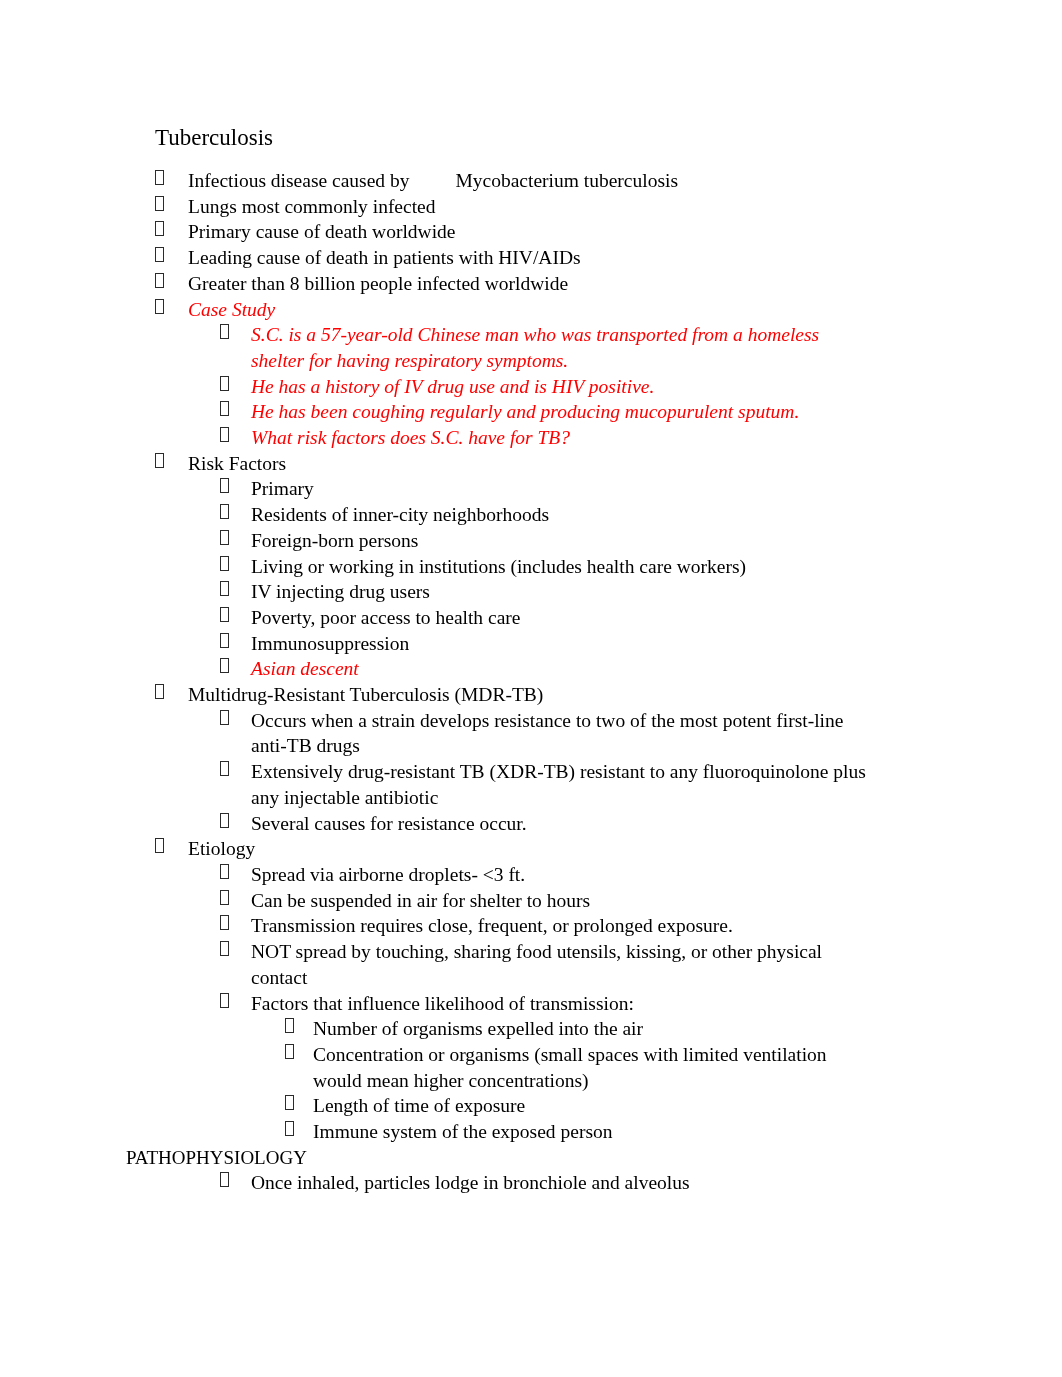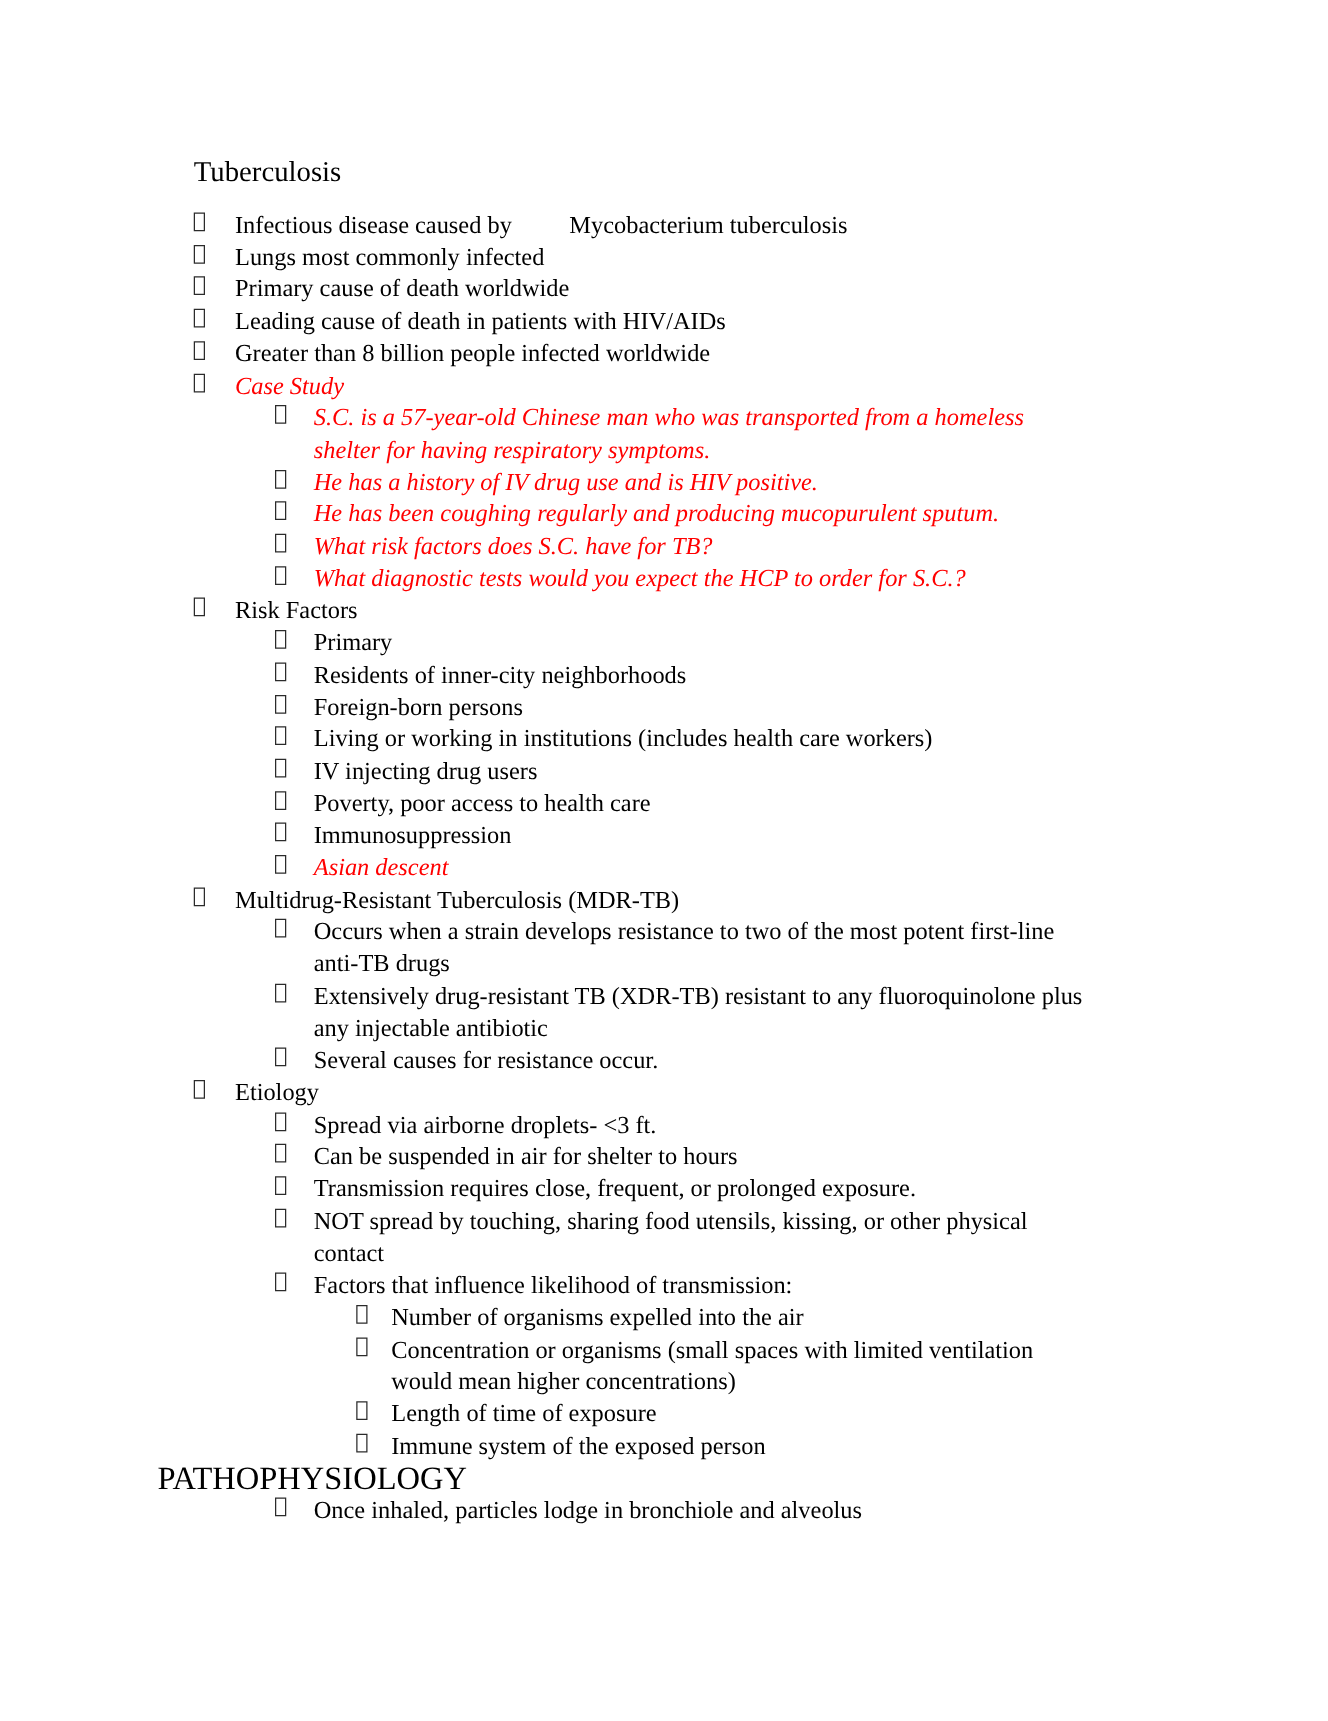--- a/index.html
+++ b/index.html
@@ -71,21 +71,21 @@
 
   
   .lvl3 { }
   .lvl3 > .bullet { left: 285px; }
   .lvl3 > .txt { margin-left: 313px; margin-right: 192px; }
 
   
   .plain {
     position: relative;
     display: block;
-    font-size: 26px;
+    font-size: 19px;
     line-height: 25.7px;
     font-family: Liberation Serif, serif;
   }
   .plain > .txt { margin-left: 126px; }
 
   .red { color: #ff0000; font-style: italic; }
   .gap-tab { display: inline-block; width: 46px; }
 </style>
 </head>
 <body>
@@ -135,24 +135,20 @@
       <span class="txt red">He has a history of IV drug use and is HIV positive.</span>
     </div>
     <div class="row lvl2">
       <span class="bullet"></span>
       <span class="txt red">He has been coughing regularly and producing mucopurulent sputum.</span>
     </div>
     <div class="row lvl2">
       <span class="bullet"></span>
       <span class="txt red">What risk factors does S.C. have for TB?</span>
     </div>
-    <div class="row lvl2">
-      <span class="bullet"></span>
-      <span class="txt red">What diagnostic tests would you expect the HCP to order for S.C.?</span>
-    </div>
 
     <div class="row lvl1">
       <span class="bullet"></span>
       <span class="txt">Risk Factors</span>
     </div>
     <div class="row lvl2">
       <span class="bullet"></span>
       <span class="txt">Primary</span>
     </div>
     <div class="row lvl2">

